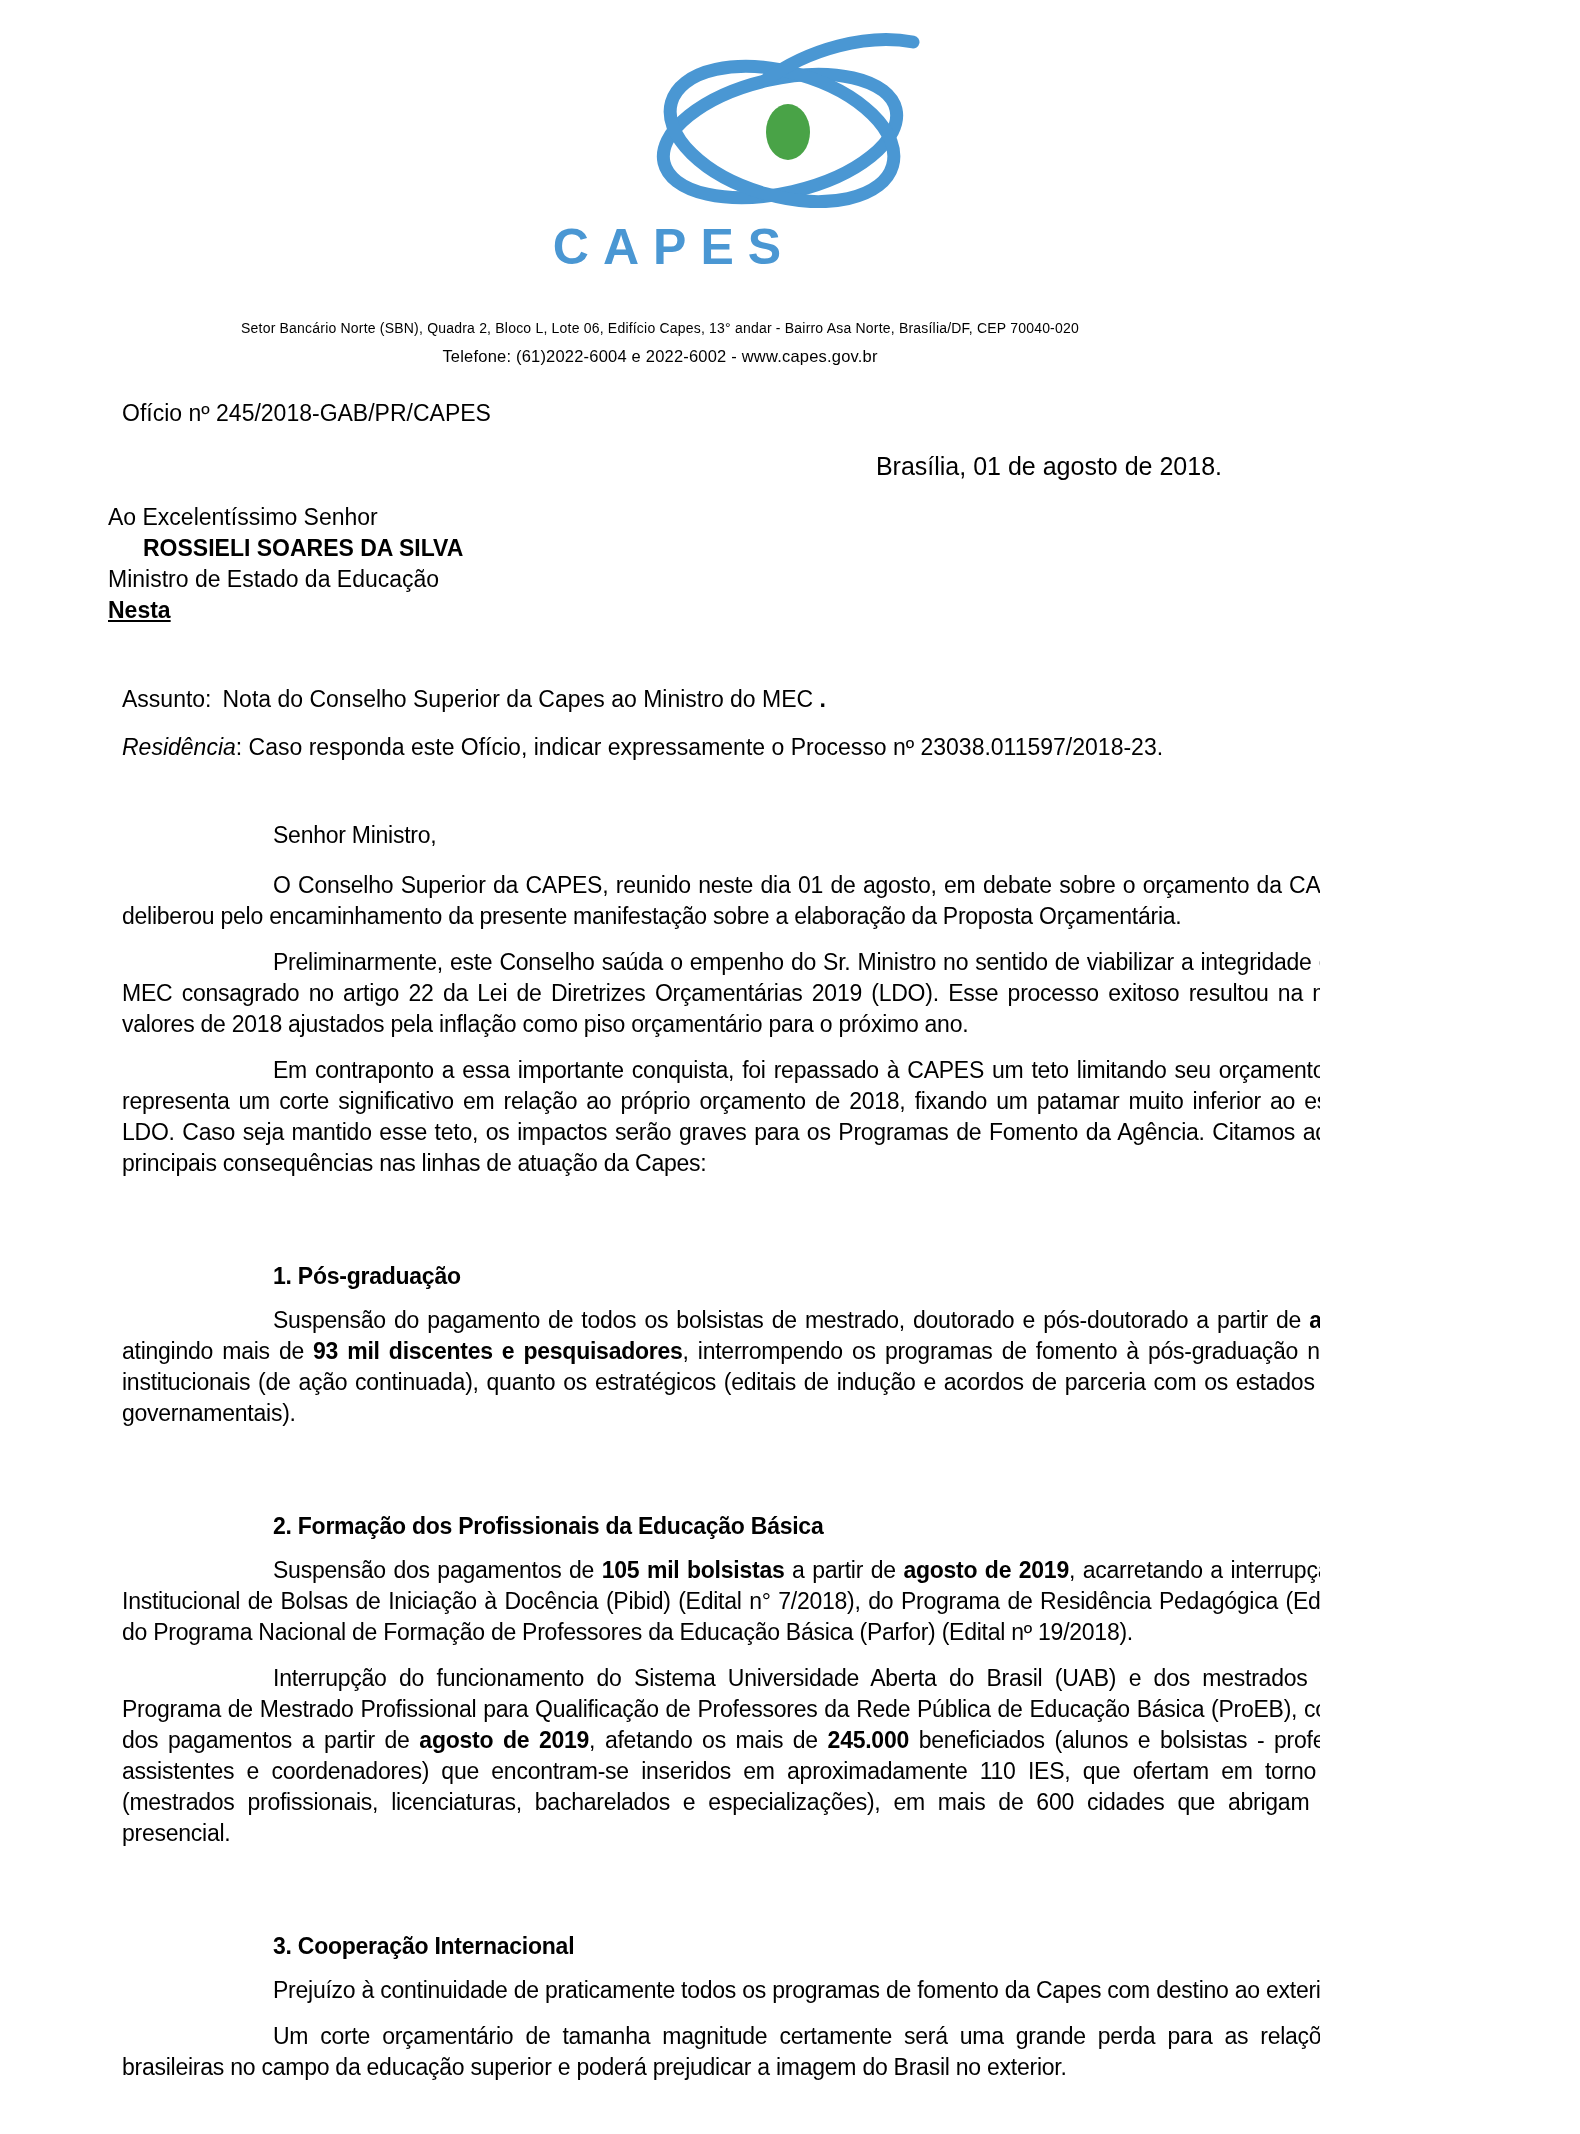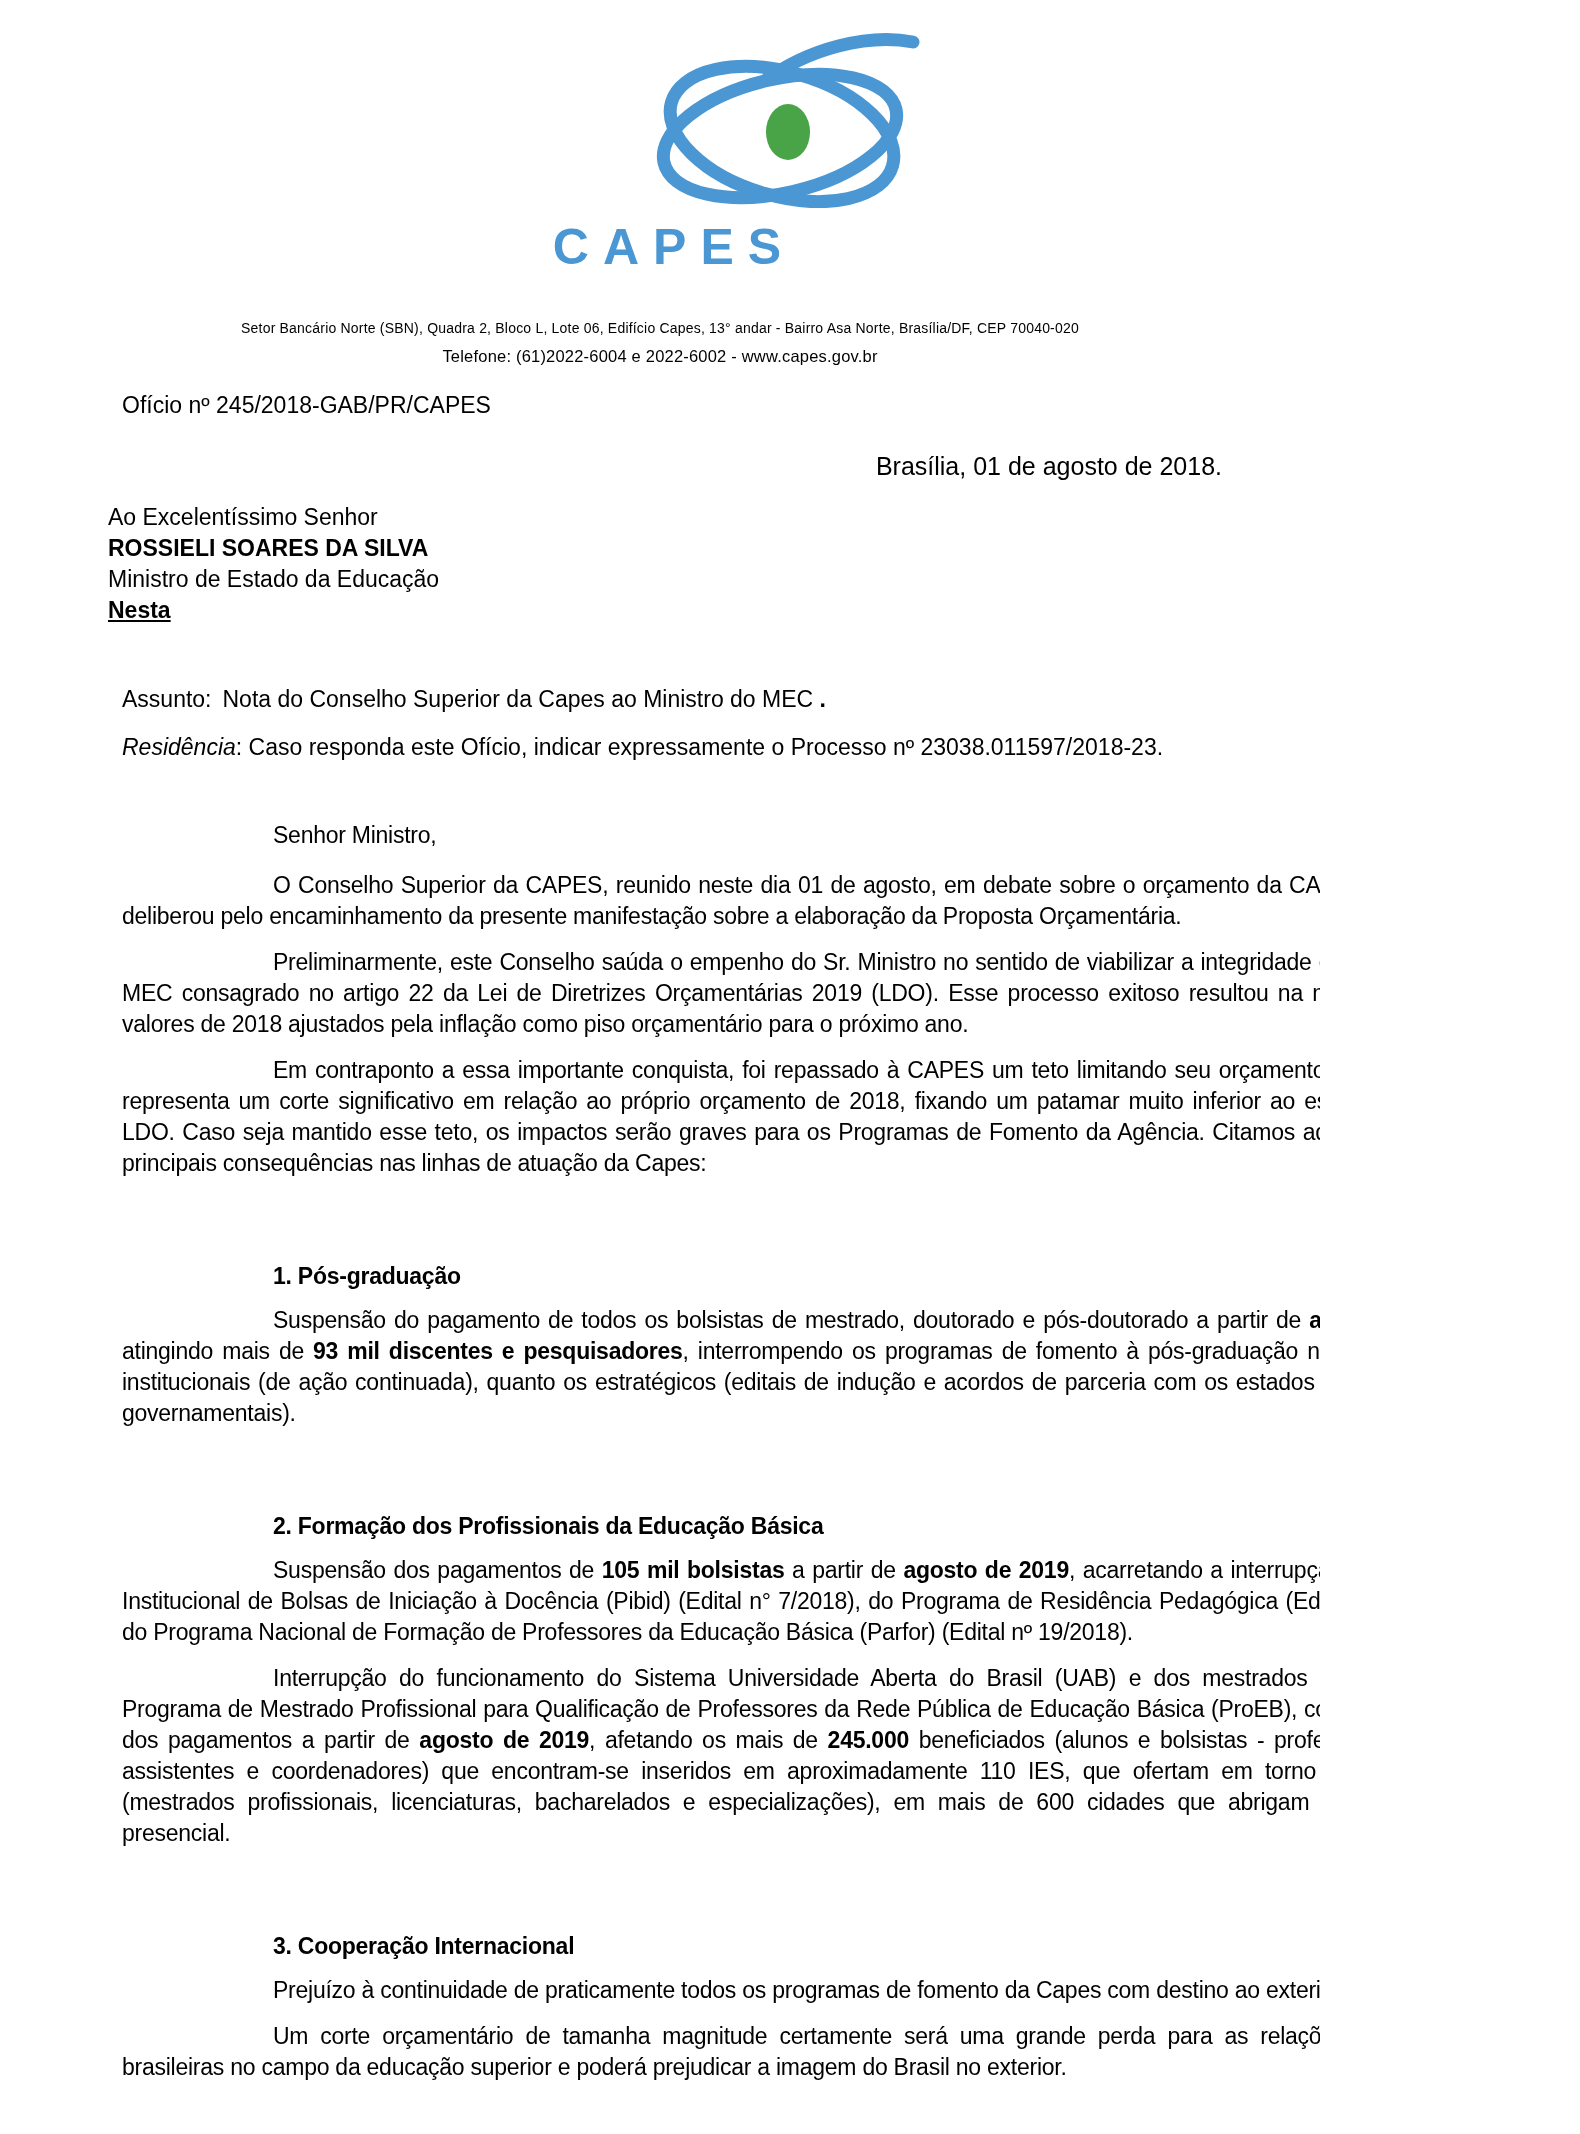--- a/index.html
+++ b/index.html
@@ -17,24 +17,24 @@
     position:absolute;left:0;top:218px;width:100%;
     text-align:center;
     font-size:50px;font-weight:bold;letter-spacing:14px;
     transform:translateX(14px);
   }
   .hdr-line{position:absolute;left:0;width:100%;text-align:center;letter-spacing:.2px;}
   .hdr-inst{top:294px;font-size:15.5px;}
   .hdr-addr{top:320px;font-size:14px;}
   .hdr-tel{top:347px;font-size:16.5px;}
   
-  .oficio{position:absolute;left:122px;top:392px;font-size:23px;}
+  .oficio{position:absolute;left:122px;top:400px;font-size:23px;}
   .dateline{position:absolute;right:98px;top:452px;font-size:25px;text-align:right;}
   .recipient{position:absolute;left:108px;top:502px;font-size:23px;line-height:31px;}
-  .recipient .bold{font-weight:bold;}
+  .recipient .bold{font-weight:bold;margin-left:35px;}
   .recipient .nesta{font-weight:bold;text-decoration:underline;}
   .subject{position:absolute;left:122px;top:686px;font-size:23px;}
   .subject .gap{display:inline-block;width:11px;}
   .reference{position:absolute;left:122px;top:734px;font-size:23px;}
   .reference .lbl{font-style:italic;}
   
   .letter-body{
     position:absolute;left:122px;top:820px;width:1360px;
     font-size:23px;line-height:31px;letter-spacing:-0.25px;
     text-align:justify;

